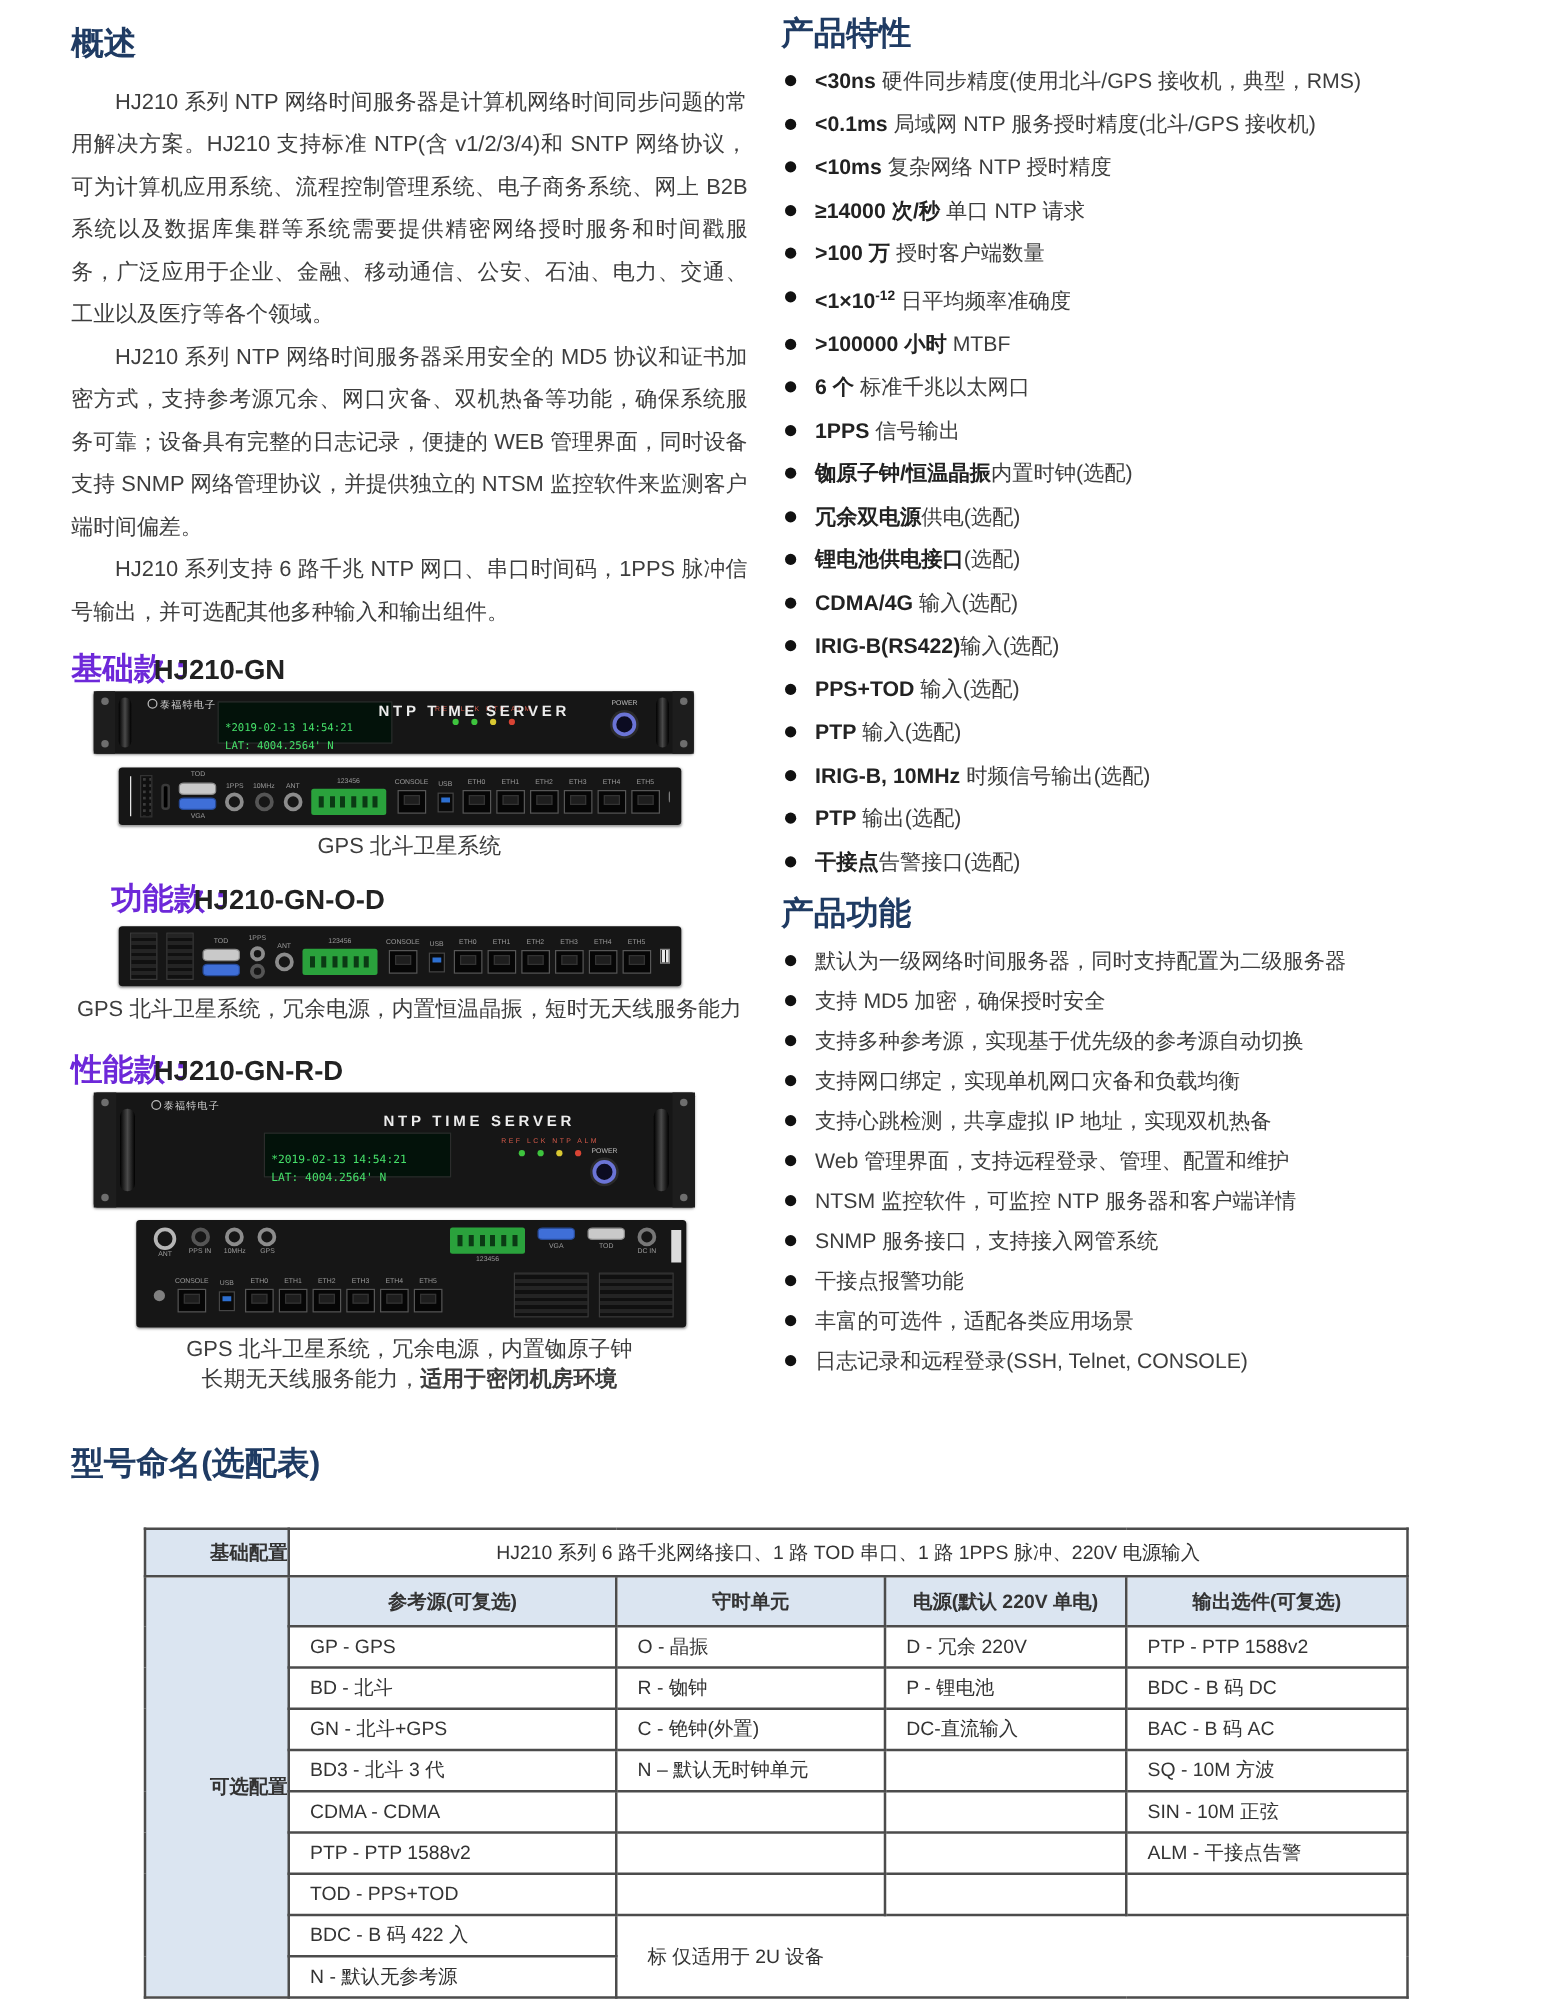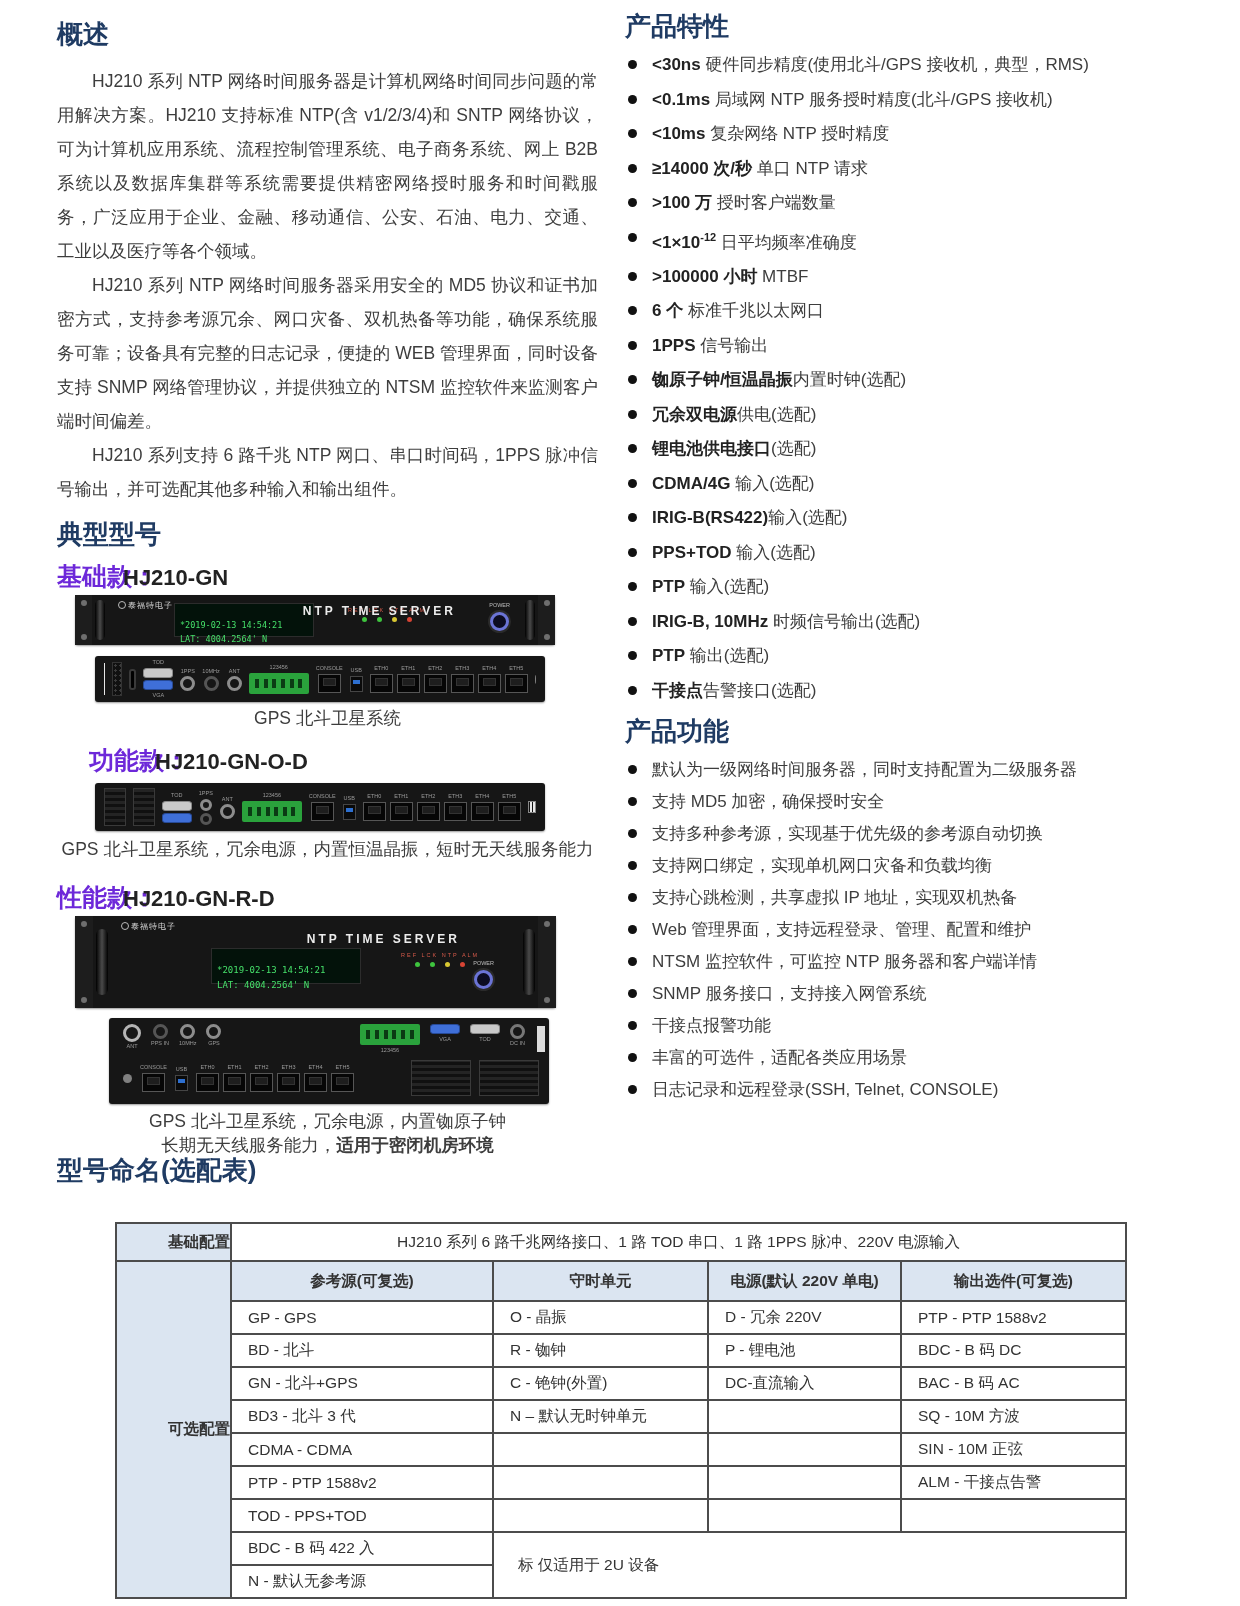--- a/index.html
+++ b/index.html
@@ -119,21 +119,20 @@
 <body>
 
 <div class="page">
 
   <section class="col-left">
     <h2>概述</h2>
     <p>HJ210 系列 NTP 网络时间服务器是计算机网络时间同步问题的常用解决方案。HJ210 支持标准 NTP(含 v1/2/3/4)和 SNTP 网络协议，可为计算机应用系统、流程控制管理系统、电子商务系统、网上 B2B 系统以及数据库集群等系统需要提供精密网络授时服务和时间戳服务，广泛应用于企业、金融、移动通信、公安、石油、电力、交通、工业以及医疗等各个领域。</p>
     <p>HJ210 系列 NTP 网络时间服务器采用安全的 MD5 协议和证书加密方式，支持参考源冗余、网口灾备、双机热备等功能，确保系统服务可靠；设备具有完整的日志记录，便捷的 WEB 管理界面，同时设备支持 SNMP 网络管理协议，并提供独立的 NTSM 监控软件来监测客户端时间偏差。</p>
     <p>HJ210 系列支持 6 路千兆 NTP 网口、串口时间码，1PPS 脉冲信号输出，并可选配其他多种输入和输出组件。</p>
 
-    <h2 class="h2-models">典型型号</h2>
 
     <div class="model-head">
       <span class="mlabel">基础款：</span>
       <span class="mname">HJ210-GN</span>
     </div>
     <div class="dev front1u">
       <div class="ear">
           <i class="screw"></i>
           <i class="screw"></i>
         </div>

